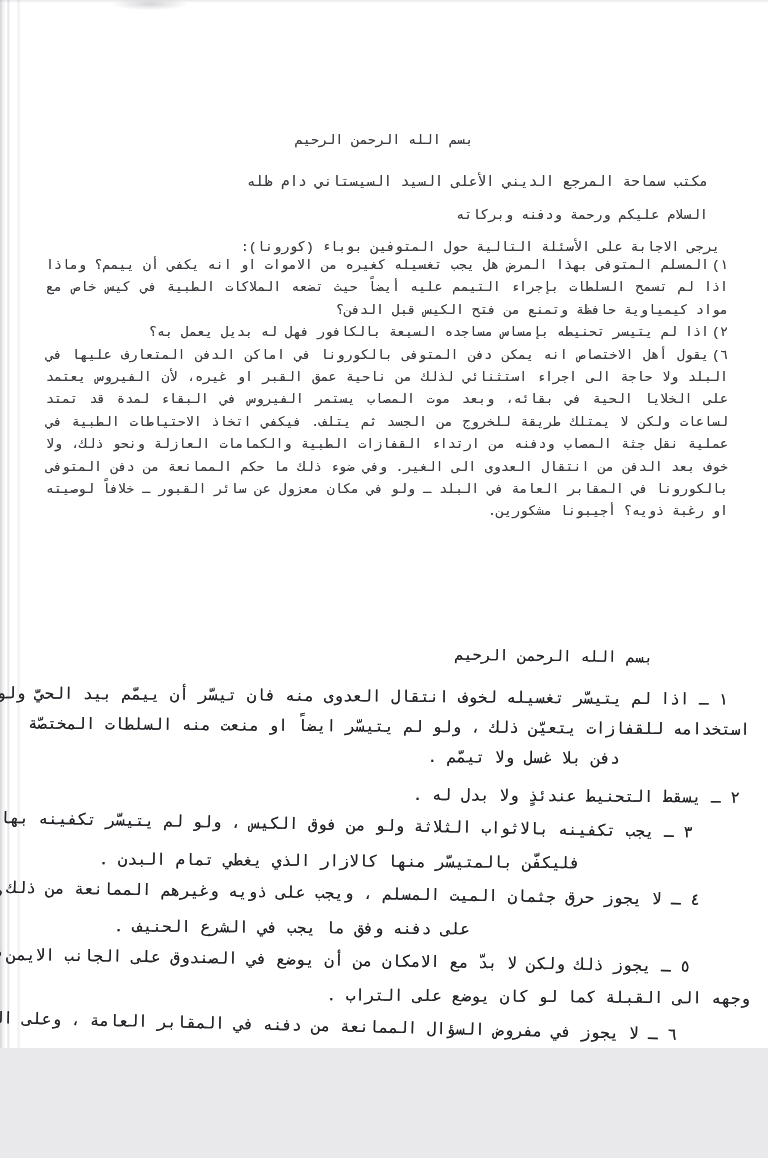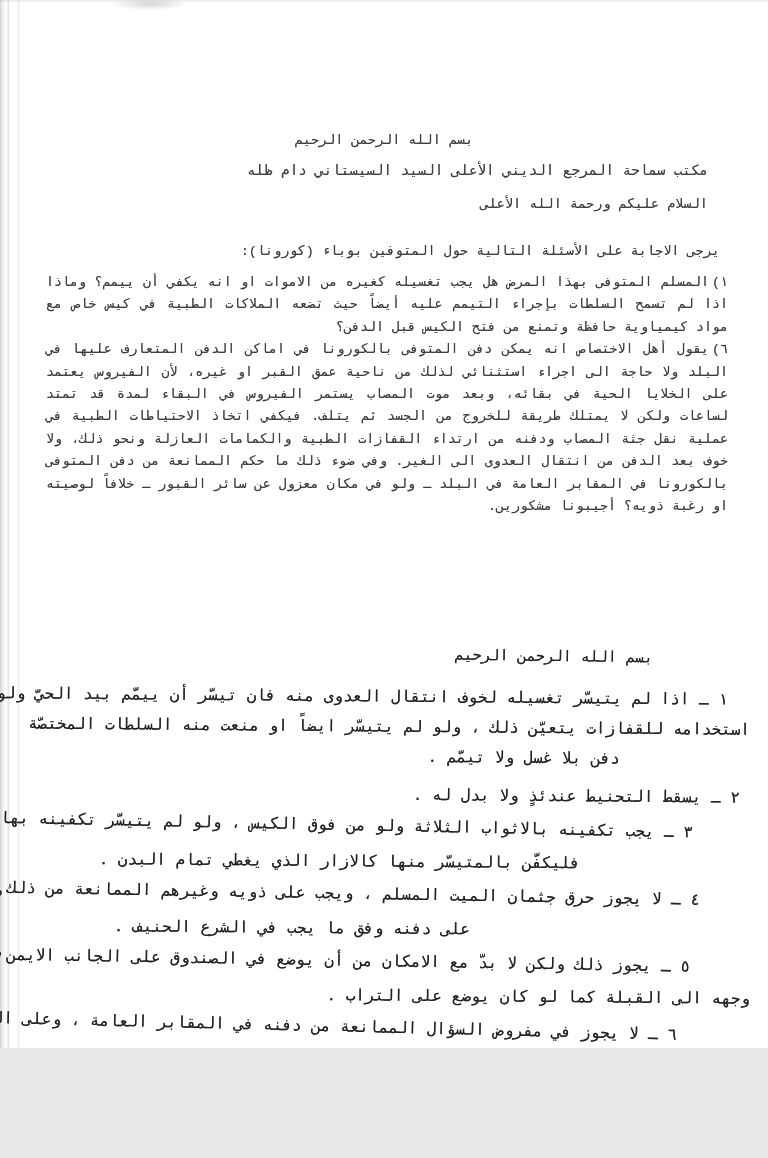--- a/index.html
+++ b/index.html
@@ -16,24 +16,24 @@
       radial-gradient(ellipse 130px 16px at 560px 1124px, rgba(170,170,178,.20), transparent 70%),
       linear-gradient(180deg, rgba(150,150,158,.22) 0px, transparent 3px),
       linear-gradient(90deg, rgba(130,130,142,.35) 0px, rgba(160,160,170,.15) 3px, transparent 6px),
       linear-gradient(90deg, transparent 7px, rgba(140,140,152,.28) 8px, transparent 10px),
       linear-gradient(90deg, transparent 17px, rgba(150,150,160,.16) 18px, transparent 21px);
   }
 
   
   .typed { color:#3c3c41; text-shadow:0 0 .5px rgba(70,70,78,.55); }
   .bismillah   { padding-top:131px; text-align:center; font-size:13.5px; }
-  .office      { margin-top:14px; padding-right:60px; font-size:14.2px;padding-left:16px; }
+  .office      { margin-top:25px; padding-right:60px; font-size:14.2px;padding-left:16px; }
   .salam       { margin-top:16px; padding-right:60px; font-size:13.5px; }
-  .request     { margin-top:30px; padding-right:48px; font-size:13.5px; }
-  .questions   { margin-top:13px; padding:0 40px 0 46px; min-height:347px; }
+  .request     { margin-top:15px; padding-right:48px; font-size:13.5px; }
+  .questions   { padding:0 40px 0 46px; min-height:347px; }
   .q           { font-size:13.3px; line-height:22.4px; text-align:justify; margin:0; }
   .qnum        { padding-left:3px; }
 
   
   .hand { position:absolute; top:646px; right:0; left:0; color:#232328;
           text-shadow:0 0 .4px rgba(30,30,38,.7); }
   .hl   { font-size:16px; line-height:30px; white-space:nowrap;
           transform:rotate(.5deg); transform-origin:100% 50%; padding-right:18px; }
   .hw-bismillah { padding-right:115px; font-size:15px; letter-spacing:-.5px;
                   transform:rotate(.8deg); }
@@ -71,25 +71,26 @@
            background:#3d4f96; border-radius:50%; opacity:.9; }
 </style>
 </head>
 <body>
 
 <div class="page">
 
   <div class="typed">
     <div class="bismillah">بسم الله الرحمن الرحيم</div>
     <div class="office">مكتب سماحة المرجع الديني الأعلى السيد السيستاني دام ظله</div>
-    <div class="salam">السلام عليكم ورحمة الله الأعلى</div>
+    <div class="salam">السلام عليكم ورحمة ودفنه وبركاته</div>
     <div class="request">يرجى الاجابة على الأسئلة التالية حول المتوفين بوباء (كورونا):</div>
 
     <div class="questions">
       <p class="q"><span class="qnum">١)</span><span>المسلم المتوفى بهذا المرض هل يجب تغسيله كغيره من الاموات او انه يكفي أن ييمم؟ وماذا اذا لم تسمح السلطات بإجراء التيمم عليه أيضاً حيث تضعه الملاكات الطبية في كيس خاص مع مواد كيمياوية حافظة وتمنع من فتح الكيس قبل الدفن؟</span></p>
+      <p class="q"><span class="qnum">٢)</span><span>اذا لم يتيسر تحنيطه بإمساس مساجده السبعة بالكافور فهل له بديل يعمل به؟</span></p>
       <p class="q"><span class="qnum">٦)</span><span>يقول أهل الاختصاص انه يمكن دفن المتوفى بالكورونا في اماكن الدفن المتعارف عليها في البلد ولا حاجة الى اجراء استثنائي لذلك من ناحية عمق القبر او غيره، لأن الفيروس يعتمد على الخلايا الحية في بقائه، وبعد موت المصاب يستمر الفيروس في البقاء لمدة قد تمتد لساعات ولكن لا يمتلك طريقة للخروج من الجسد ثم يتلف. فيكفي اتخاذ الاحتياطات الطبية في عملية نقل جثة المصاب ودفنه من ارتداء القفازات الطبية والكمامات العازلة ونحو ذلك، ولا خوف بعد الدفن من انتقال العدوى الى الغير. وفي ضوء ذلك ما حكم الممانعة من دفن المتوفى بالكورونا في المقابر العامة في البلد ـ ولو في مكان معزول عن سائر القبور ـ خلافاً لوصيته او رغبة ذويه؟ أجيبونا مشكورين.</span></p>
     </div>
   </div>
 
   <div class="hand">
     <div class="hl hw-bismillah">بسم الله الرحمن الرحيم</div>
 
     <div class="hl l-a1l1">١ ـ اذا لم يتيسّر تغسيله لخوف انتقال العدوى منه فان تيسّر أن ييمّم بيد الحيّ ولو مع</div>
     <div class="hl l-a1l2">استخدامه للقفازات يتعيّن ذلك ، ولو لم يتيسّر ايضاً او منعت منه السلطات المختصّة</div>
     <div class="hl l-a1l3">دفن بلا غسل ولا تيمّم .</div>

